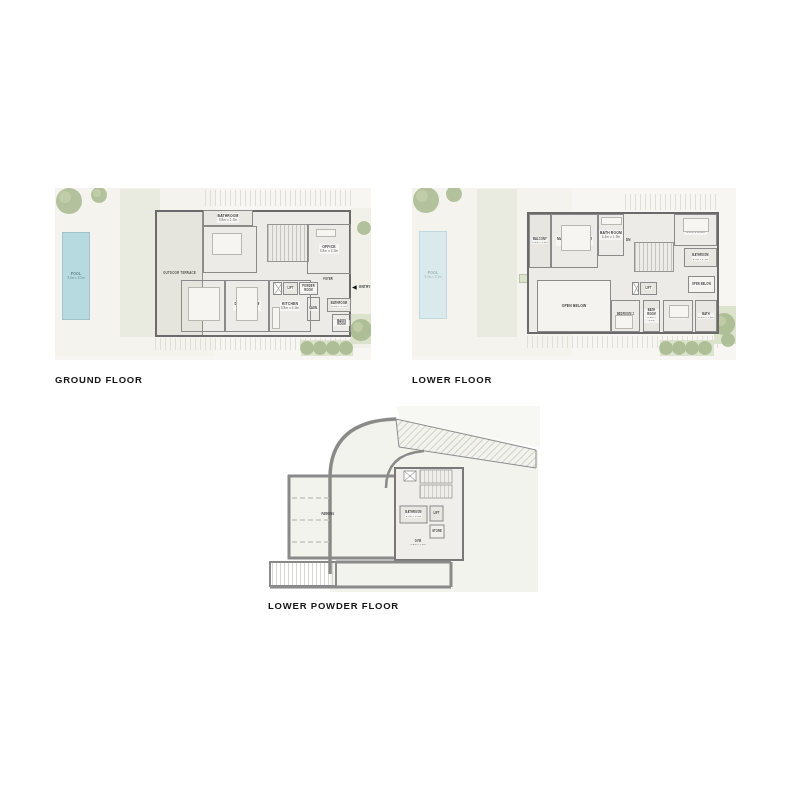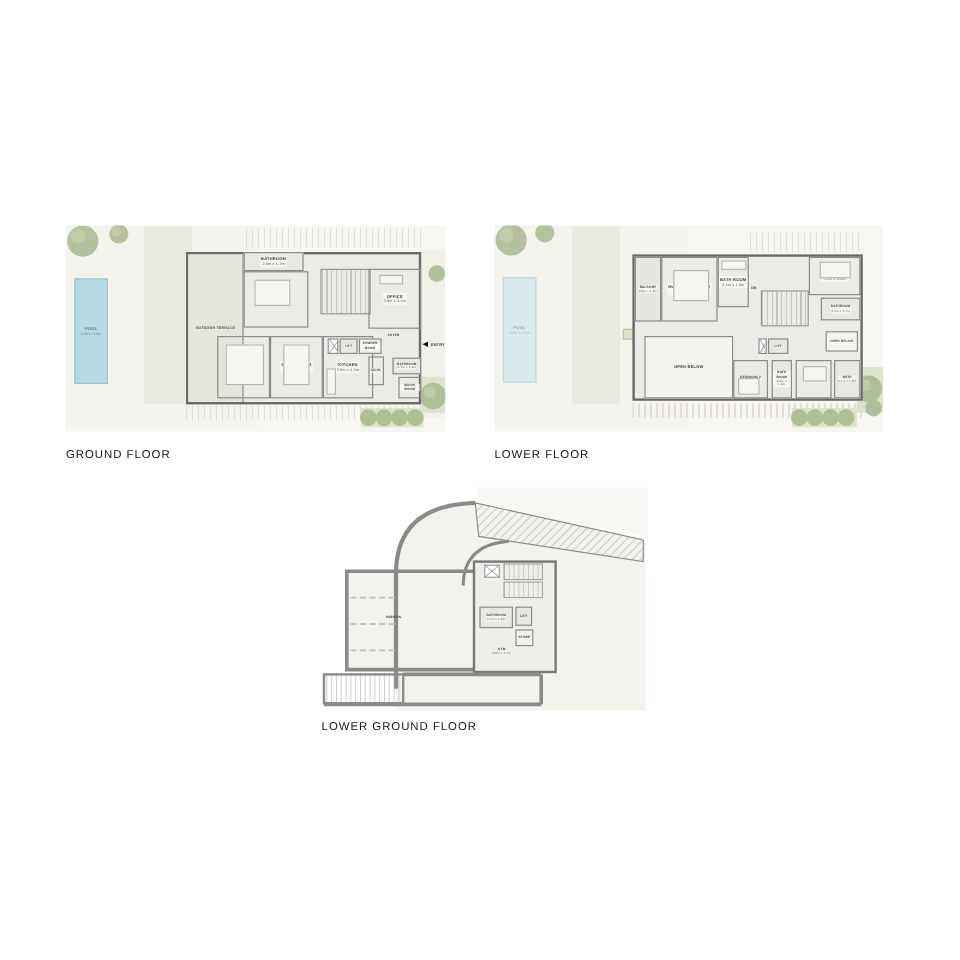--- a/index.html
+++ b/index.html
@@ -24,21 +24,21 @@
   .stairs{position:absolute;box-sizing:border-box;border:1px solid #989691;
           background:repeating-linear-gradient(90deg,#c7c5bf 0 1px,transparent 1px 4px);}
   .pave{position:absolute;background:repeating-linear-gradient(90deg,#e0ded7 0 1px,transparent 1px 5px);}
   .terrace{position:absolute;background:#e5e4dd;border-right:1px solid #8f8f8f;box-sizing:border-box;
            display:flex;align-items:center;justify-content:center;text-align:center;}
   .terrace .rlabel{background:transparent;font-size:3px;color:#55554f;}
   .planter{position:absolute;background:#dce3cc;border:1px solid #b9c3a6;box-sizing:border-box;
            display:flex;align-items:center;justify-content:center;}
   .planter .rlabel{background:transparent;font-size:2.6px;color:#59674a;}
   .furn{position:absolute;border:1px solid #bab7b0;background:#f6f5f2;box-sizing:border-box;}
-  .plan-title{position:absolute;font-size:9.5px;font-weight:400;letter-spacing:.8px;color:#141414;text-align:center;}
+  .plan-title{position:absolute;font-size:9.5px;font-weight:700;letter-spacing:.8px;color:#141414;text-align:center;}
   .entry{position:absolute;display:flex;align-items:center;gap:1.5px;}
   .entry .arrow{font-size:6px;color:#111;line-height:1;}
   .entry .rlabel{background:transparent;font-size:3.2px;}
   .dn{position:absolute;font-size:3px;font-weight:700;color:#4c4c4c;}
   .ovl{position:absolute;left:0;top:0;pointer-events:none;}
 </style>
 </head>
 <body>
 
 <div class="plan" style="left:55px;top:188px;width:316px;height:178px;">
@@ -303,13 +303,13 @@
   <div class="room tiny noborder" style="left:162px;top:102px;width:13px;height:12px;">
     <span class="rlabel" style="background:transparent;">LIFT</span>
   </div>
   <div class="room tiny noborder" style="left:160px;top:120px;width:18px;height:11px;">
     <span class="rlabel" style="background:transparent;">STORE</span>
   </div>
   <div class="room tiny noborder" style="left:130px;top:130px;width:40px;height:14px;">
     <span class="rlabel" style="background:transparent;"><span>GYM</span><span class="dm">3.8m x 4.1m</span></span>
   </div>
 </div>
-<div class="plan-title" style="left:268px;top:600px;">LOWER GROUND FLOOR</div>
+<div class="plan-title" style="left:268px;top:600px;">LOWER POWDER FLOOR</div>
 
 </body></html>

